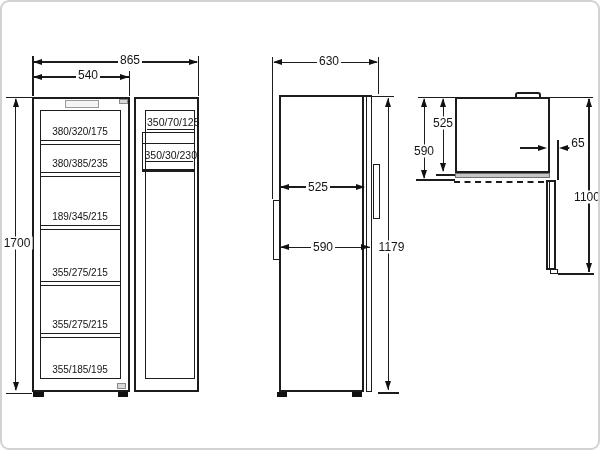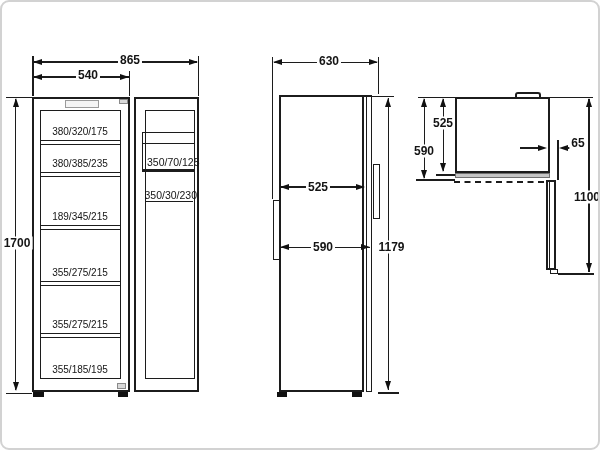--- a/index.html
+++ b/index.html
@@ -4,25 +4,25 @@
 <style>
   html,body{margin:0;padding:0;background:#fff;}
   #canvas{position:relative;width:600px;height:450px;background:#fff;
     border:2px solid #d2d2d2;border-radius:9px;box-sizing:border-box;overflow:hidden;
     font-family:"Liberation Sans",sans-serif;color:#141414;}
   .hl{position:absolute;background:#1c1c1c;height:1.3px;}
   .vl{position:absolute;background:#1c1c1c;width:1.3px;}
   .box{position:absolute;border:2.3px solid #1c1c1c;box-sizing:border-box;background:transparent;}
   .ibox{position:absolute;border:1.5px solid #1c1c1c;box-sizing:border-box;}
   .dim{position:absolute;font-size:12px;line-height:13px;background:#fff;padding:0 2px;
-    transform:translate(-50%,-50%);white-space:nowrap;font-weight:bold;}
+    transform:translate(-50%,-50%);white-space:nowrap;}
   .shelf-label{position:absolute;font-size:10px;line-height:14px;height:14px;
     transform:translateX(-50%);white-space:nowrap;}
   .bin-label{position:absolute;font-size:10.5px;line-height:13px;height:13.5px;text-align:center;
-    border-bottom:1.5px solid #1c1c1c;box-sizing:border-box;white-space:nowrap;margin-top:40px;}
+    border-bottom:1.5px solid #1c1c1c;box-sizing:border-box;white-space:nowrap;}
   .band{position:absolute;left:39px;width:79px;height:5px;box-sizing:border-box;
     border-top:1.8px solid #1c1c1c;border-bottom:1.8px solid #1c1c1c;background:#fff;}
   .arr{position:absolute;width:0;height:0;}
   .arr.l{border-top:3.2px solid transparent;border-bottom:3.2px solid transparent;border-right:9px solid #111;}
   .arr.r{border-top:3.2px solid transparent;border-bottom:3.2px solid transparent;border-left:9px solid #111;}
   .arr.u{border-left:3.2px solid transparent;border-right:3.2px solid transparent;border-bottom:9px solid #111;}
   .arr.d{border-left:3.2px solid transparent;border-right:3.2px solid transparent;border-top:9px solid #111;}
   .foot{position:absolute;background:#111;}
   .hinge{position:absolute;background:#d9d9d9;border:1px solid #8a8a8a;box-sizing:border-box;}
   .dash{position:absolute;border-top:2.2px dashed #1c1c1c;height:0;}

